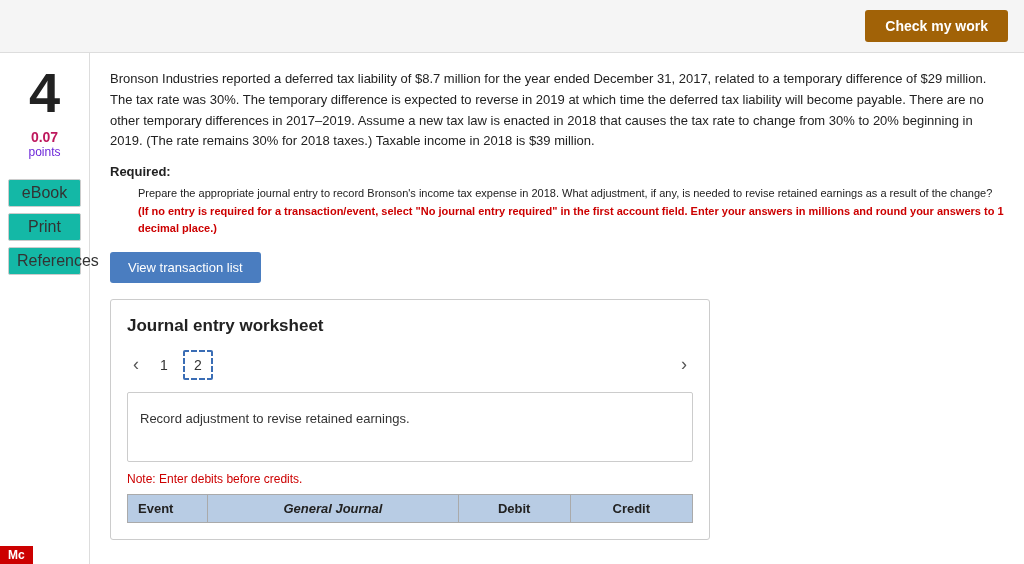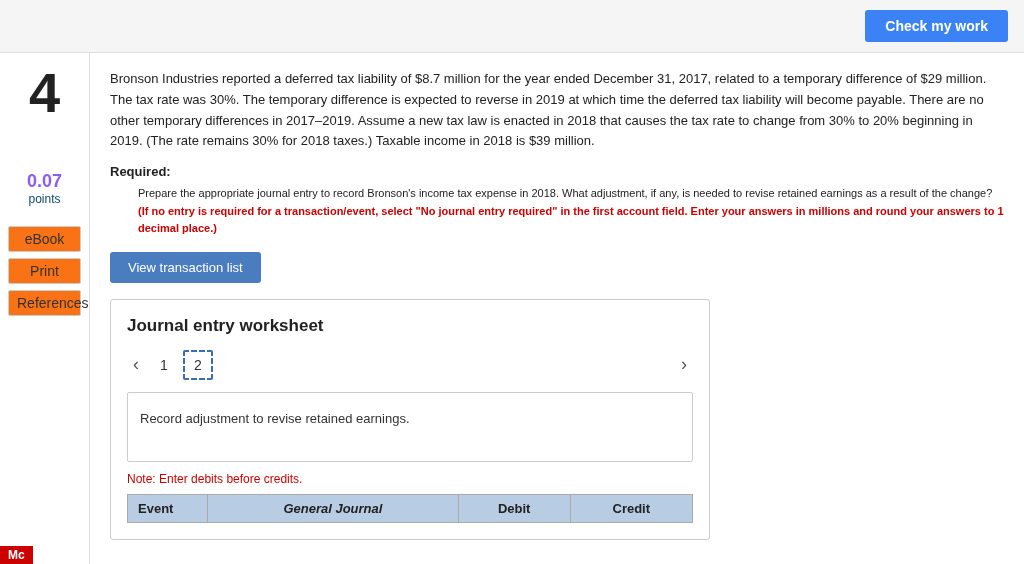--- a/index.html
+++ b/index.html
@@ -18,21 +18,21 @@
       flex-direction: column;
     }
     .top-bar {
       display: flex;
       justify-content: flex-end;
       padding: 10px 16px;
       background: #f5f5f5;
       border-bottom: 1px solid #ddd;
     }
     .check-btn {
-      background: #3b82f6;
+      background: #a16207;
       color: #fff;
       border: none;
       padding: 8px 20px;
       font-size: 14px;
       font-weight: bold;
       cursor: pointer;
       border-radius: 3px;
     }
     .main-content {
       display: flex;
@@ -47,41 +47,40 @@
       align-items: center;
     }
     .question-number {
       font-size: 56px;
       font-weight: bold;
       color: #222;
       line-height: 1;
       margin-bottom: 8px;
     }
     .points-value {
-      color: #8b5cf6;
-      font-size: 18px;
-      font-weight: bold;
-      margin-top: 42px;
+      color: #be185d;
+      font-size: 14px;
+      font-weight: bold;
     }
     .points-label {
       font-size: 12px;
-      color: #0c4a6e;
+      color: #6d28d9;
       margin-bottom: 20px;
     }
     .sidebar-btns {
       display: flex;
       flex-direction: column;
       gap: 6px;
       width: 100%;
     }
     .sidebar-btn {
-      background: #f97316;
+      background: #14b8a6;
       border: 1px solid #ccc;
       padding: 4px 8px;
-      font-size: 14px;
+      font-size: 16px;
       cursor: pointer;
       text-align: center;
       border-radius: 2px;
       color: #333;
     }
     .content-area {
       flex: 1;
       padding: 16px 20px;
       overflow-y: auto;
     }

